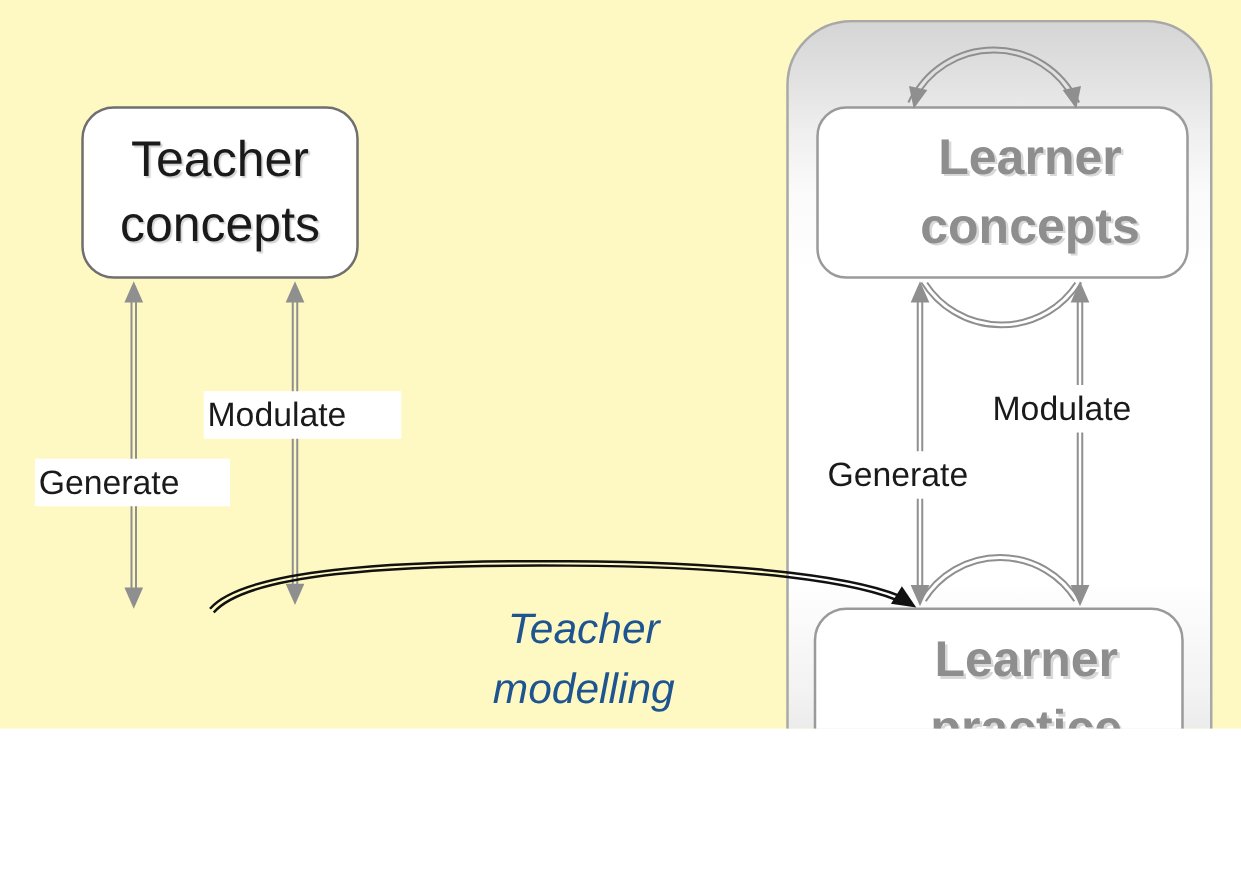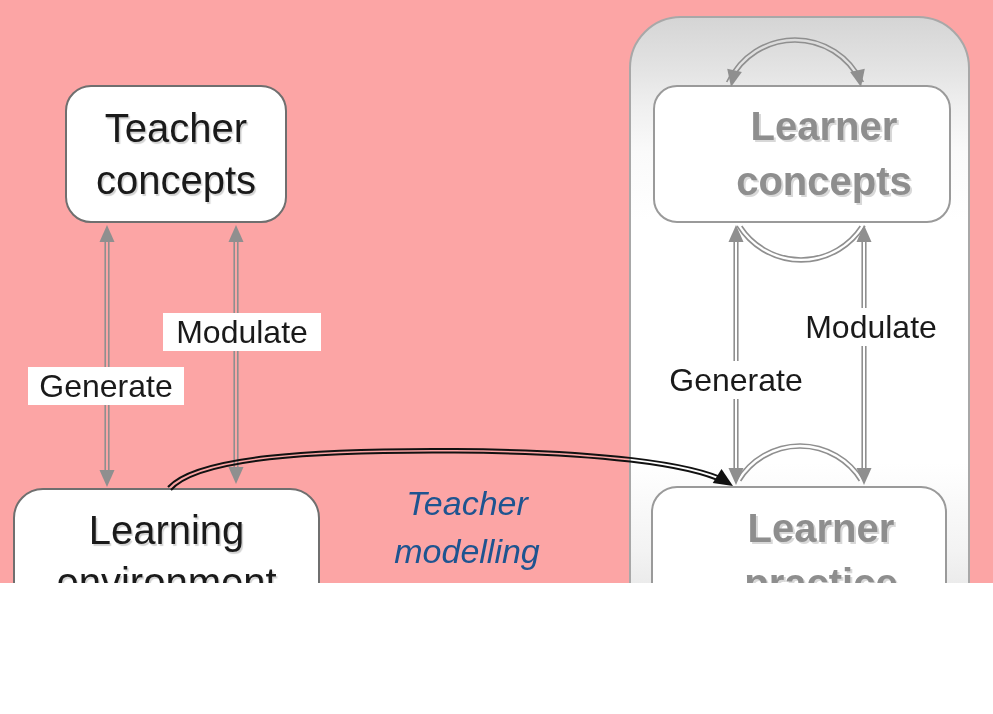--- a/index.html
+++ b/index.html
@@ -1,19 +1,19 @@
 <!DOCTYPE html>
 <html><head>
 <meta charset="utf-8">
 <style>
   html,body{margin:0;padding:0;background:#ffffff;}
   .canvas{
     position:relative;
     width:993px;height:583px;
-    background:#fca5a5;
+    background:#fef9c3;
     font-family:"Liberation Sans",sans-serif;
     overflow:hidden;
   }
   
   .learner-container{
     position:absolute;left:629px;top:16px;width:341px;height:678px;
     border:2.5px solid #a8a8a8;border-radius:52px;
     background:linear-gradient(180deg,
       #d5d5d5 0%, #e2e2e2 7%, #efefef 13%, #fafafa 20%,
       #ffffff 30%, #ffffff 66%, #f3f3f3 79%, #e2e2e2 90%, #d7d7d7 100%);
@@ -36,21 +36,21 @@
     text-shadow:2px 2px 0 #d8d8d8;
     padding-left:44px;
   }
   #box-teacher-concepts{left:65px;top:85px;width:222px;height:138px;border-radius:26px;}
   #box-learning-environment{left:13px;top:488px;width:307px;height:136px;border-radius:30px;}
   #box-learner-concepts{left:653px;top:85px;width:298px;height:138px;border-radius:24px;}
   #box-learner-practice{left:651px;top:486px;width:296px;height:139px;border-radius:26px;}
   
   .edge-label{
     position:absolute;background:#ffffff;color:#1a1a1a;
-    font-size:32px;line-height:38px;text-align:center;
+    font-size:27px;line-height:38px;
     padding:0 3px;z-index:30;
   }
   #label-generate-left{left:28px;top:367px;width:150px;}
   #label-modulate-left{left:163px;top:313px;width:152px;}
   #label-generate-right{left:659px;top:361px;width:148px;}
   #label-modulate-right{left:791px;top:308px;width:154px;}
   
   .cycle-caption{
     position:absolute;left:348px;top:479px;width:238px;
     color:#1E5490;font-size:34px;line-height:48px;
@@ -65,22 +65,20 @@
 </head>
 <body>
 
 <div class="canvas">
 
   <div class="learner-container"></div>
 
   <div class="node teacher" id="box-teacher-concepts">Teacher
 concepts</div>
 
-  <div class="node teacher" id="box-learning-environment">Learning
-environment</div>
 
   <div class="node learner" id="box-learner-concepts">Learner
 concepts</div>
 
   <div class="node learner" id="box-learner-practice">Learner
 practice</div>
 
   <svg class="connectors" width="993" height="714" viewBox="0 0 993 714">
     <defs>
       <path id="ah" d="M0 0 L-7.5 17 L7.5 17 Z"></path>

